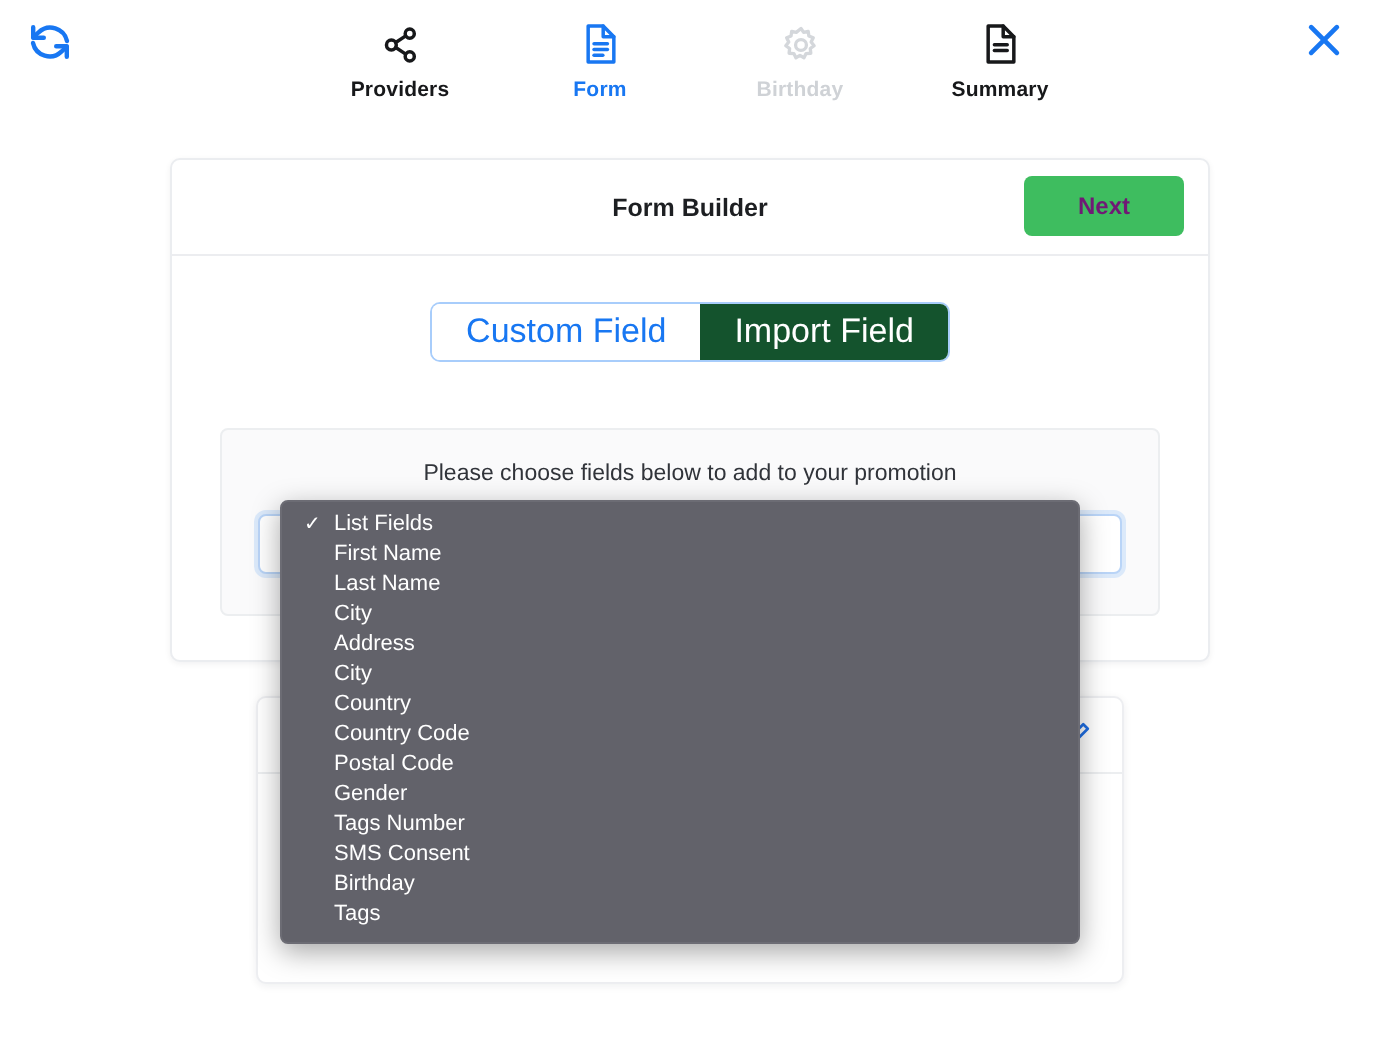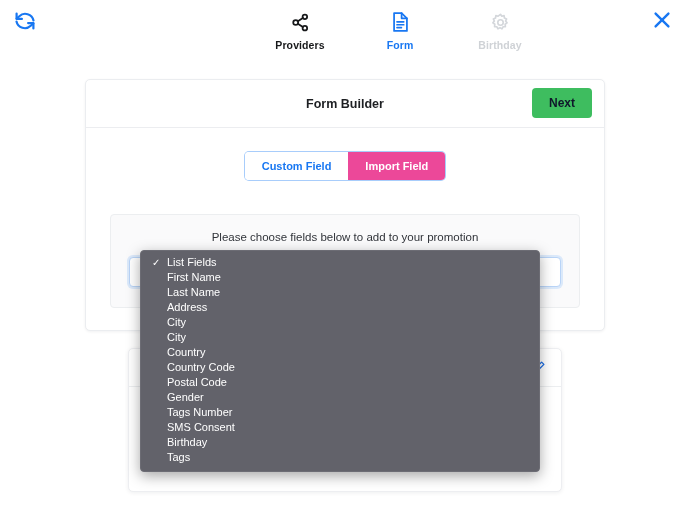--- a/index.html
+++ b/index.html
@@ -103,26 +103,26 @@
   }
   .card-title {
     font-size: 12.5px;
     font-weight: bold;
     color: #1d1f22;
   }
   .next-btn {
     position: absolute;
     right: 12px;
     top: 8px;
-    width: 60px;
+    width: 80px;
     height: 30px;
     background: #3ebd5f;
     border: none;
     border-radius: 4px;
-    color: #0f172a;
+    color: #701a75;
     font-size: 12px;
     font-weight: bold;
     font-family: "Liberation Sans", sans-serif;
     cursor: pointer;
     margin-left: 37px;
   }
 
   .card-body {
     padding: 24px 24px 22px 24px;
   }
@@ -137,31 +137,31 @@
     border-radius: 4px;
     overflow: hidden;
     box-shadow: 0 0 0 1px #a8cdfb;
   }
   .seg {
     height: 28px;
     padding: 0 17px;
     display: flex;
     align-items: center;
     justify-content: center;
-    font-size: 11px;
-    font-weight: bold;
+    font-size: 17px;
+    font-weight: normal;
     background: #ffffff;
     color: #1877f2;
     cursor: pointer;
     border: none;
     font-family: "Liberation Sans", sans-serif;
     white-space: nowrap;
   }
   .seg.active {
-    background: #ec4899;
+    background: #14532d;
     color: #ffffff;
   }
 
   
   .fields-panel {
     margin-top: 34px;
     background: #fafafb;
     border: 1px solid #eceef0;
     border-radius: 4px;
     padding: 16px 18px 20px 18px;
@@ -289,20 +289,31 @@
     <div class="step disabled">
       <span class="step-icon">
         <svg width="21" height="21" viewBox="0 0 24 24" fill="none" stroke="#d4d7db" stroke-width="1.9" stroke-linecap="round" stroke-linejoin="round">
           <circle cx="12" cy="12" r="3.1"></circle>
           <path d="M12 2.6l1.5 2.2 2.6-.6 .4 2.7 2.5 1-1.2 2.4 1.7 2.1-2.2 1.6.3 2.7-2.7.2-1.2 2.4-2.3-1.4-2.3 1.4-1.2-2.4-2.7-.2.3-2.7-2.2-1.6 1.7-2.1-1.2-2.4 2.5-1 .4-2.7 2.6.6z"></path>
         </svg>
       </span>
       <span class="step-label">Birthday</span>
     </div>
 
+    <div class="step">
+      <span class="step-icon">
+        <svg width="19" height="22" viewBox="0 0 20 24" fill="none" stroke="#17181a" stroke-width="1.9" stroke-linecap="round" stroke-linejoin="round">
+          <path d="M3 2.2h8.2L17 8v13.8H3z"></path>
+          <polyline points="11.2,2.2 11.2,8 17,8"></polyline>
+          <line x1="6.4" y1="12.4" x2="13.4" y2="12.4"></line>
+          <line x1="6.4" y1="15.6" x2="13.4" y2="15.6"></line>
+        </svg>
+      </span>
+      <span class="step-label">Summary</span>
+    </div>
 
   </div>
 
   <div class="close-btn">
     <svg width="22" height="22" viewBox="0 0 24 24" fill="none" stroke="#1877f2" stroke-width="2.6" stroke-linecap="round">
       <line x1="5" y1="5" x2="19" y2="19"></line>
       <line x1="19" y1="5" x2="5" y2="19"></line>
     </svg>
   </div>
 </div>
@@ -346,29 +357,29 @@
     <span class="tick">✓</span>
     <span>List Fields</span>
   </div>
   <div class="dd-item">
     <span>First Name</span>
   </div>
   <div class="dd-item">
     <span>Last Name</span>
   </div>
   <div class="dd-item">
+    <span>City</span>
+  </div>
+  <div class="dd-item">
     <span>Address</span>
   </div>
   <div class="dd-item">
     <span>City</span>
   </div>
   <div class="dd-item">
-    <span>City</span>
-  </div>
-  <div class="dd-item">
     <span>Country</span>
   </div>
   <div class="dd-item">
     <span>Country Code</span>
   </div>
   <div class="dd-item">
     <span>Postal Code</span>
   </div>
   <div class="dd-item">
     <span>Gender</span>

